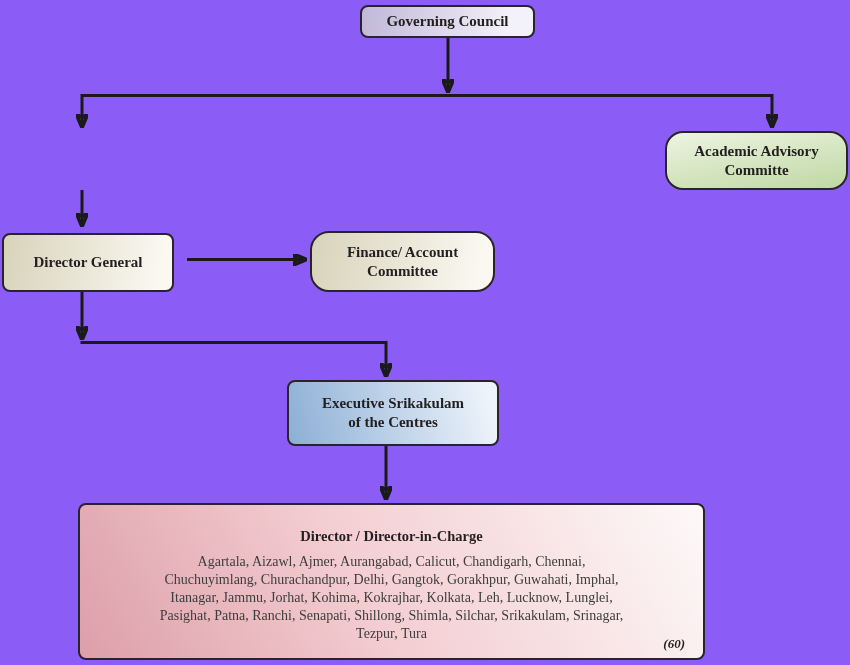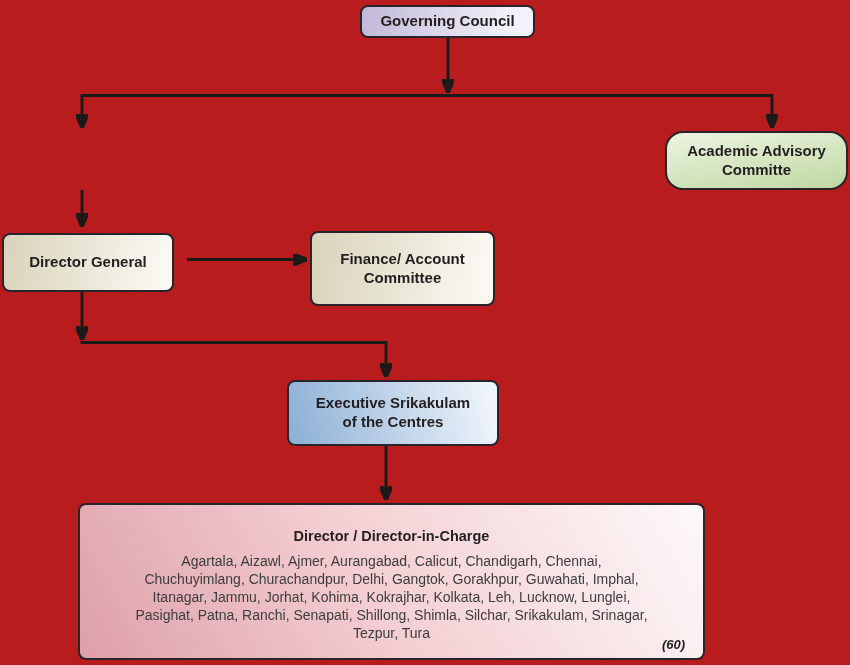--- a/index.html
+++ b/index.html
@@ -1,18 +1,18 @@
 <!DOCTYPE html>
 <html><head>
 <meta charset="utf-8">
 <style>
   html,body { margin:0; padding:0; background:#ffffff; }
   .canvas {
-    position:relative; width:850px; height:665px; background:#b91c1c;
-    font-family:Liberation Sans, sans-serif;
+    position:relative; width:850px; height:665px; background:#8b5cf6;
+    font-family:Liberation Serif, serif;
     color:#231f20; overflow:hidden;
   }
   svg.connectors { position:absolute; left:0; top:0; width:850px; height:665px; }
   svg.connectors path { stroke:#1a1a1a; stroke-width:3; fill:none; }
 
   .node {
     position:absolute; box-sizing:border-box;
     border:2px solid #29242c; border-radius:8px;
     display:flex; align-items:center; justify-content:center;
     text-align:center; font-weight:bold; font-size:15px; line-height:1.25;
@@ -21,22 +21,22 @@
   .prewrap { white-space:pre-line; }
 
   .governing       { left:360px; top:5px;  width:175px; height:33px;
                      background:linear-gradient(100deg,#c0b8d8 0%,#f3f1f9 85%); }
   .management      { left:2px;   top:131px; width:184px; height:59px;
                      background:linear-gradient(100deg,#b3d194 0%,#f6faf0 92%); }
   .academic        { left:665px; top:131px; width:183px; height:59px;
                      background:linear-gradient(170deg,#edf4e1 0%,#bfd8a3 100%);border-radius:18px; }
   .director-general{ left:2px;   top:233px; width:172px; height:59px;
                      background:linear-gradient(100deg,#d8d3ba 0%,#faf8f1 92%); }
-  .finance         { left:310px; top:231px; width:185px; height:75px;
-                     background:linear-gradient(100deg,#d8d3ba 0%,#faf8f1 92%); }
+  .finance         { left:310px; top:231px; width:185px; height:61px;
+                     background:linear-gradient(100deg,#d8d3ba 0%,#faf8f1 92%);border-radius:19px; }
   .executive       { left:287px; top:380px; width:212px; height:66px;
                      background:linear-gradient(75deg,#8cafd5 0%,#eef4fb 95%); }
 
   .directors {
     position:absolute; box-sizing:border-box;
     left:78px; top:503px; width:627px; height:157px;
     border:2px solid #29242c; border-radius:8px;
     background:linear-gradient(60deg,#dd9fa9 0%,#f3cdd1 45%,#fdf9f9 100%);
     text-align:center;
   }

